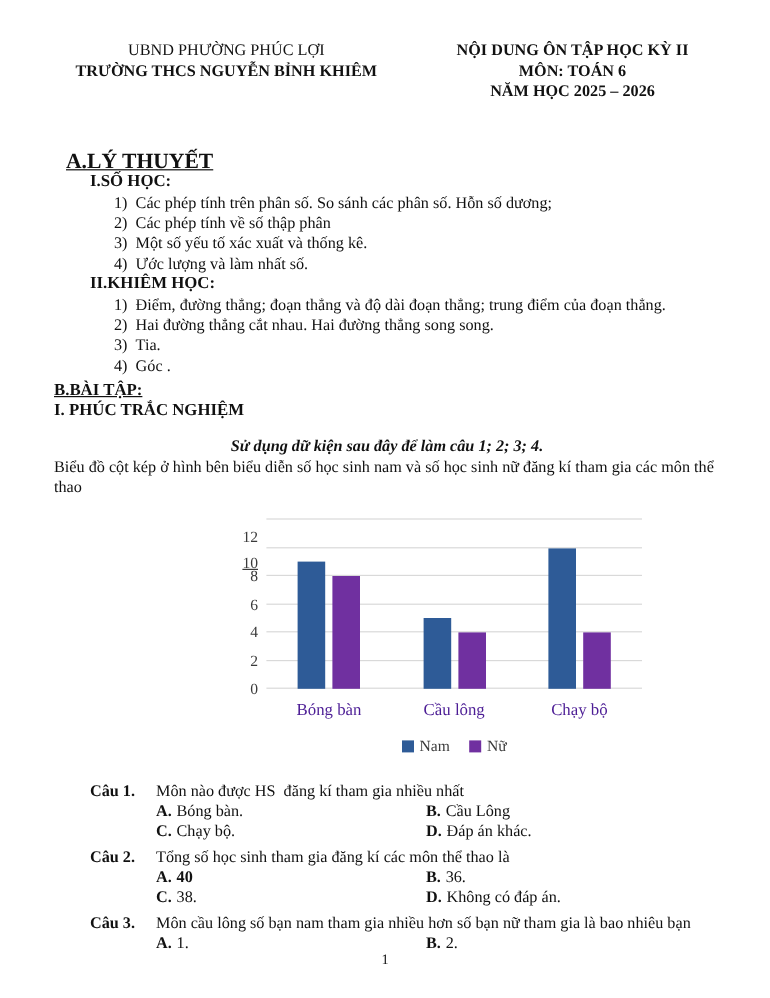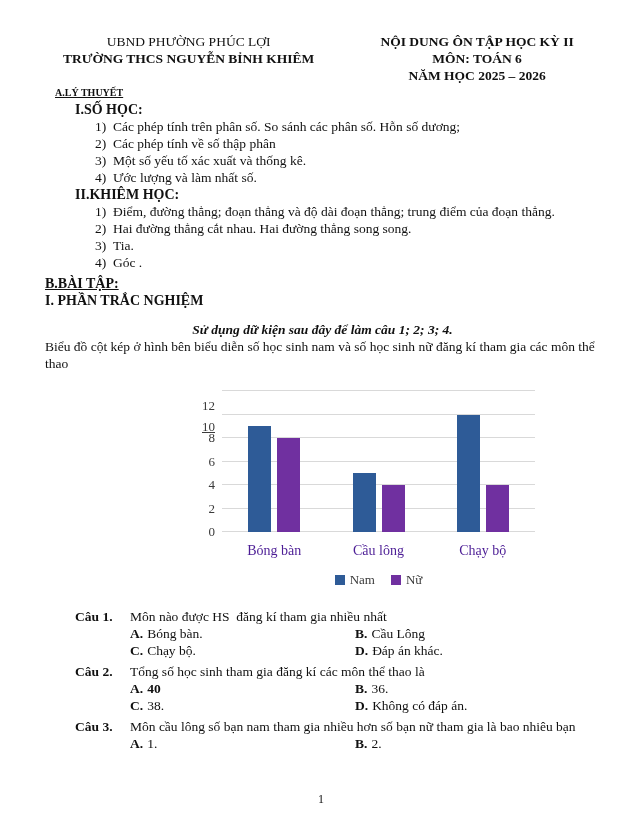--- a/index.html
+++ b/index.html
@@ -15,21 +15,21 @@
     overflow: hidden;
     box-sizing: border-box;
     padding: 33px 42px 0 45px;
   }
   
   .header { display: flex; }
   .hdr-left { width: 292px; text-align: center; }
   .hdr-right { width: 250px; margin-left: 22px; text-align: center; font-weight: bold; }
   .hdr-left .l2 { font-weight: bold; }
   
-  .sec-a-title { margin-left: 10px; font-size: 10px; font-weight: bold; text-decoration: underline; }
+  .sec-a-title { margin-top: 42px; margin-left: 10px; font-size: 18px; font-weight: bold; text-decoration: underline; }
   .sub-title { margin-left: 30px; font-size: 14px; font-weight: bold; }
   .li { display: flex; padding-left: 50px; }
   .li .num { width: 18px; flex-shrink: 0; }
   .sec-b-title { margin-top: 4px; font-size: 14px; font-weight: bold; text-decoration: underline; }
   .sec-b-sub { font-size: 14px; font-weight: bold; }
   
   .instruction { margin-top: 12px; text-align: center; font-weight: bold; font-style: italic; }
   .chart-intro { }
   
   .chart { position: relative; margin: 10px 0 0 146px; width: 350px; padding-top: 9px; }
@@ -104,21 +104,21 @@
   <div class="li">
     <span class="num">3)</span>
     <span>Tia.</span>
   </div>
   <div class="li">
     <span class="num">4)</span>
     <span>Góc .</span>
   </div>
 
   <div class="sec-b-title">B.BÀI TẬP:</div>
-  <div class="sec-b-sub">I. PHẦN TRẮC NGHIỆM</div>
+  <div class="sec-b-sub">I. PHÚC TRẮC NGHIỆM</div>
 
   <div class="instruction">Sử dụng dữ kiện sau đây để làm câu 1; 2; 3; 4.</div>
   <div class="chart-intro">Biểu đồ cột kép ở hình bên biểu diễn số học sinh nam và số học sinh nữ đăng kí tham gia các môn thể thao</div>
 
   <div class="chart" id="chart">
     <div class="plot">
         <div class="gridline" style="bottom: 0px;"></div>
         <div class="ytick" style="bottom: -8px;">0</div>
         <div class="gridline" style="bottom: 23.5px;"></div>
         <div class="ytick" style="bottom: 15.5px;">2</div>

